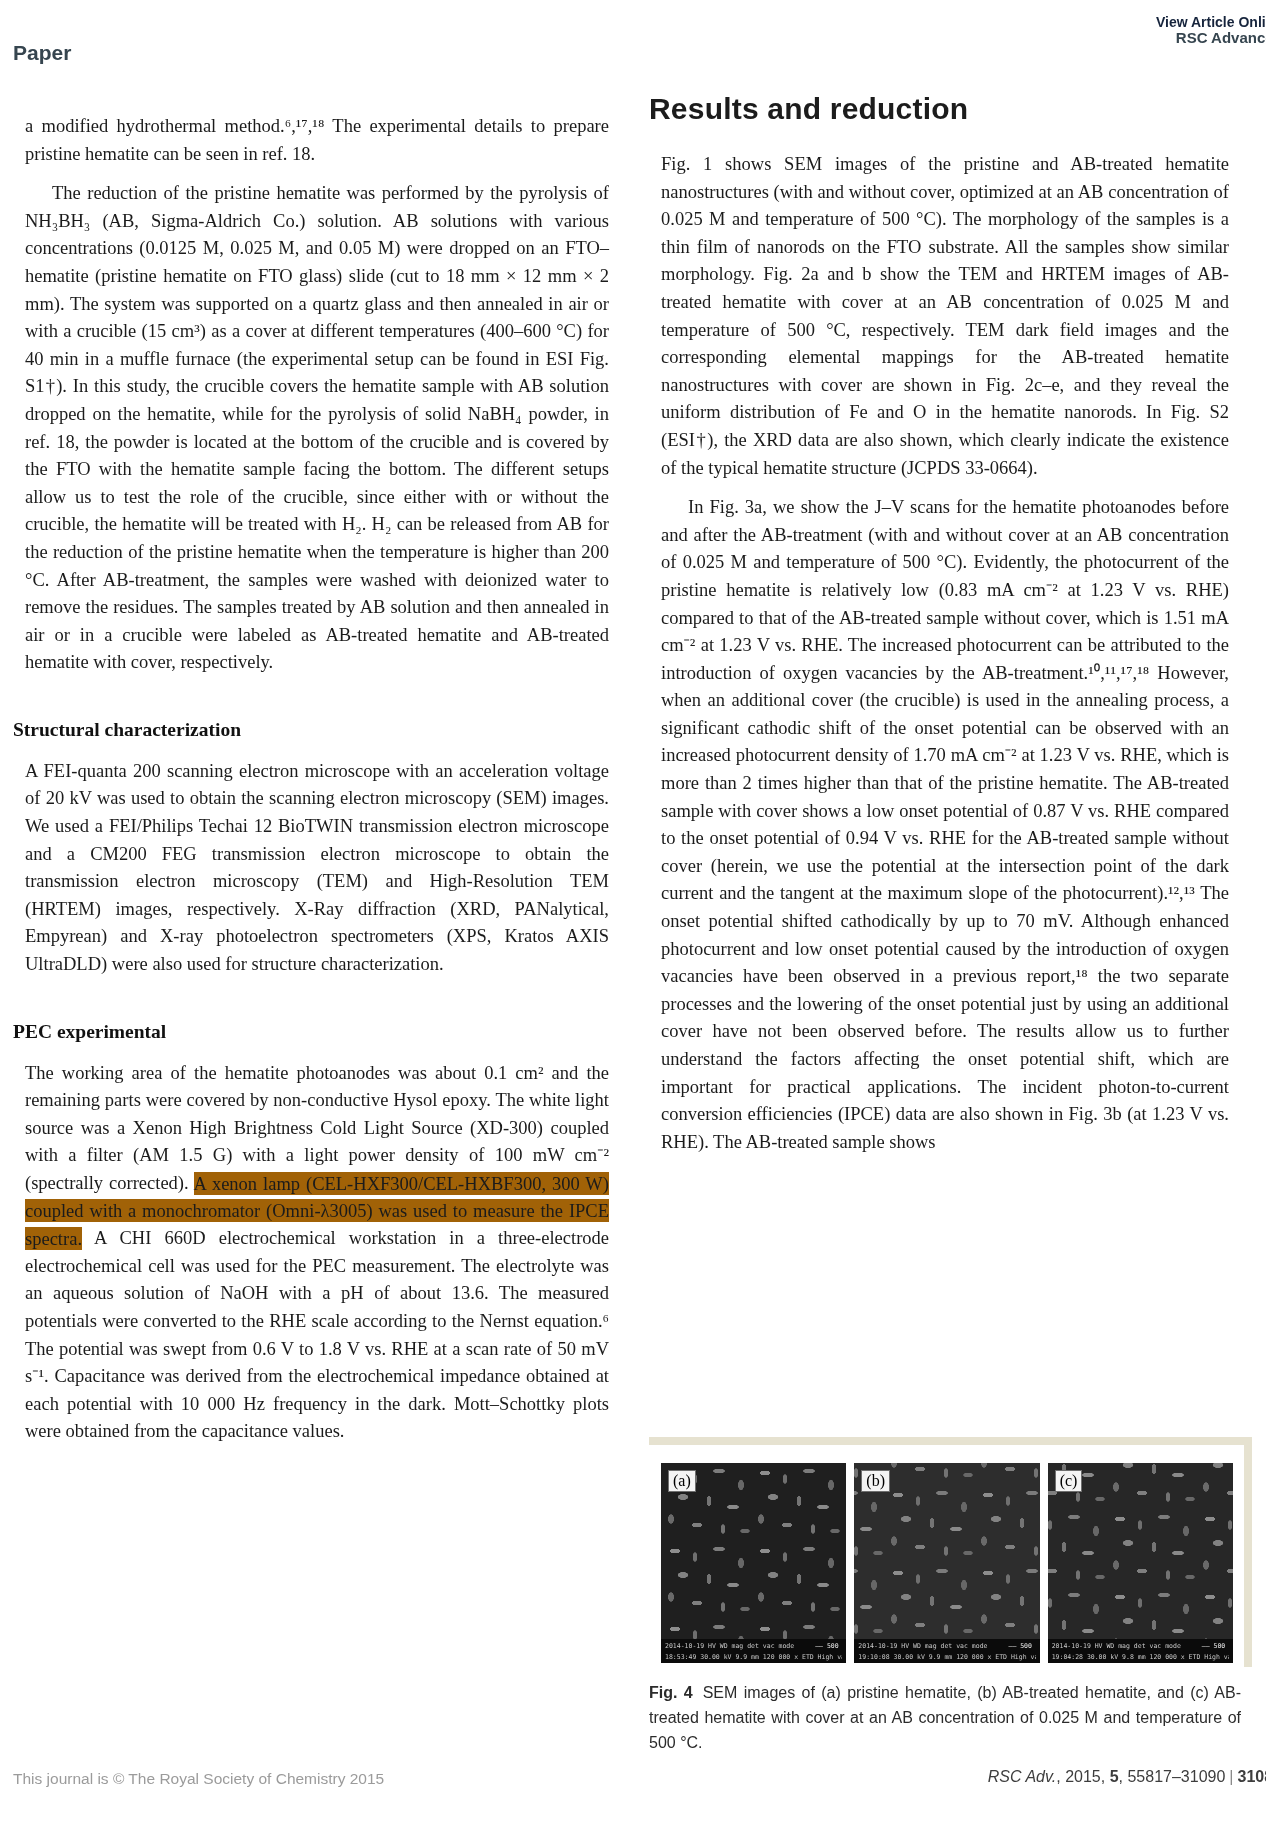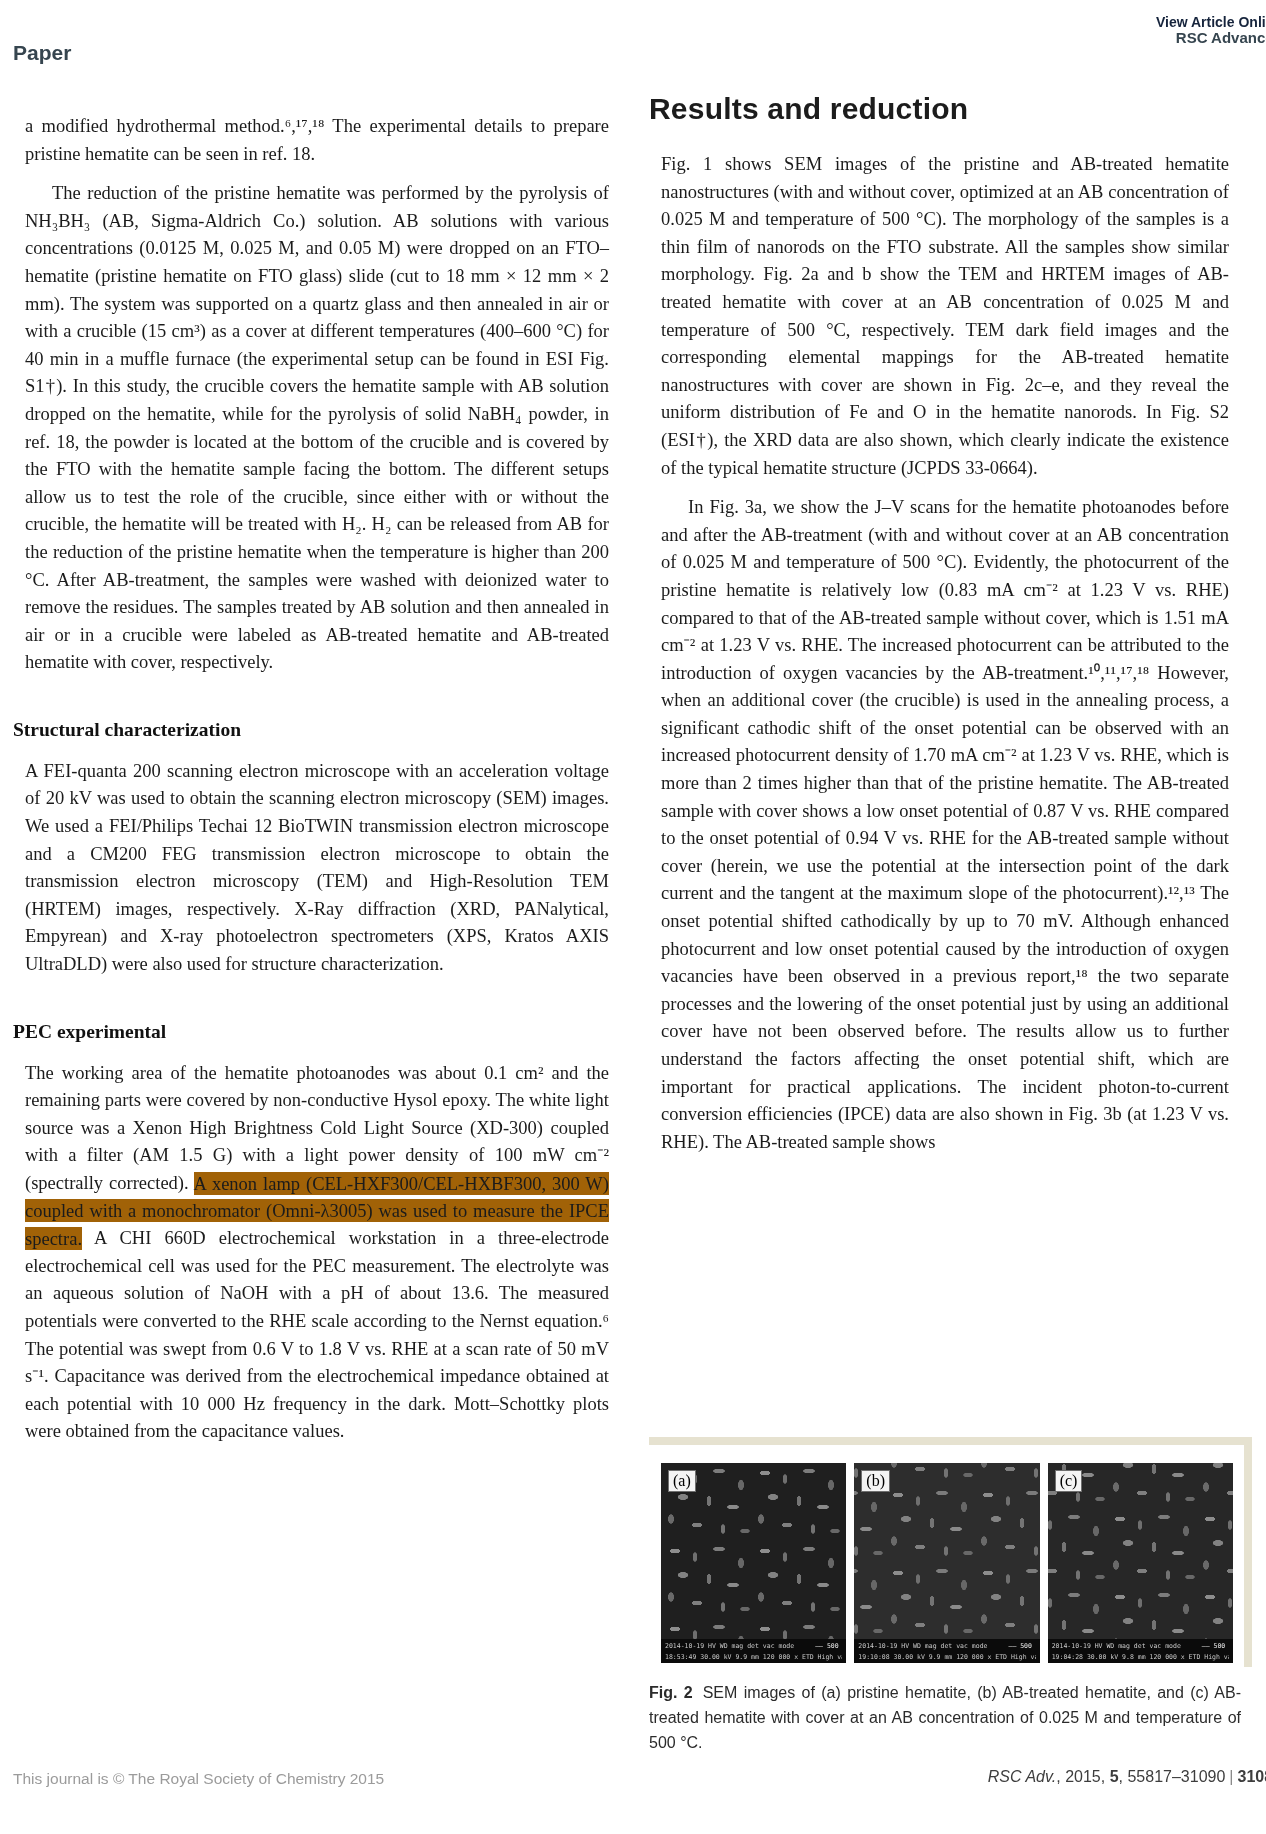--- a/index.html
+++ b/index.html
@@ -135,18 +135,18 @@
           <span>2014-10-19  HV  WD  mag  det  vac mode</span>
           <span class="sem-scale">—— 500 nm ——</span>
         </div>
         <div class="sem-meta-row">
           <span>19:04:28 30.00 kV 9.8 mm 120 000 x ETD High vacuum  Suzhou U 09048</span>
         </div>
       </div>
     </div>
   </div>
 
-  <div class="fig-caption"><span class="cap-label">Fig. 2</span><span>SEM images of (a) pristine hematite, (b) AB-treated hematite, and (c) AB-treated hematite with cover at an AB concentration of 0.025 M and temperature of 500 °C.</span></div>
+  <div class="fig-caption"><span class="cap-label">Fig. 4</span><span>SEM images of (a) pristine hematite, (b) AB-treated hematite, and (c) AB-treated hematite with cover at an AB concentration of 0.025 M and temperature of 500 °C.</span></div>
 
   <div class="foot-left">This journal is © The Royal Society of Chemistry 2015</div>
   <div class="foot-right"><span class="it">RSC Adv.</span><span>, 2015, </span><span class="bd">5</span><span>, 55817–31090</span><span class="sep">|</span><span class="bd">31087</span></div>
 
 </div>
 
 </body></html>

